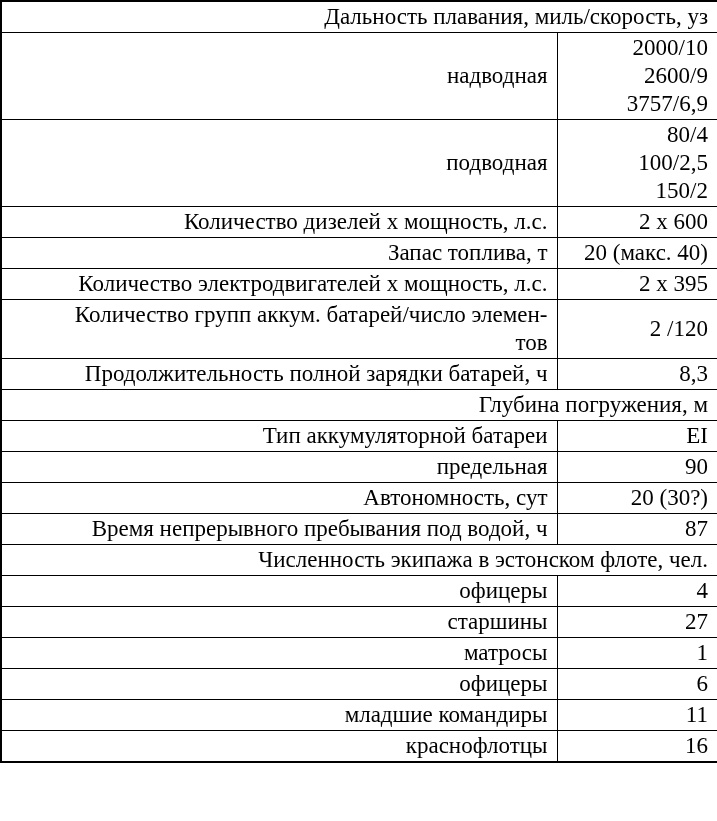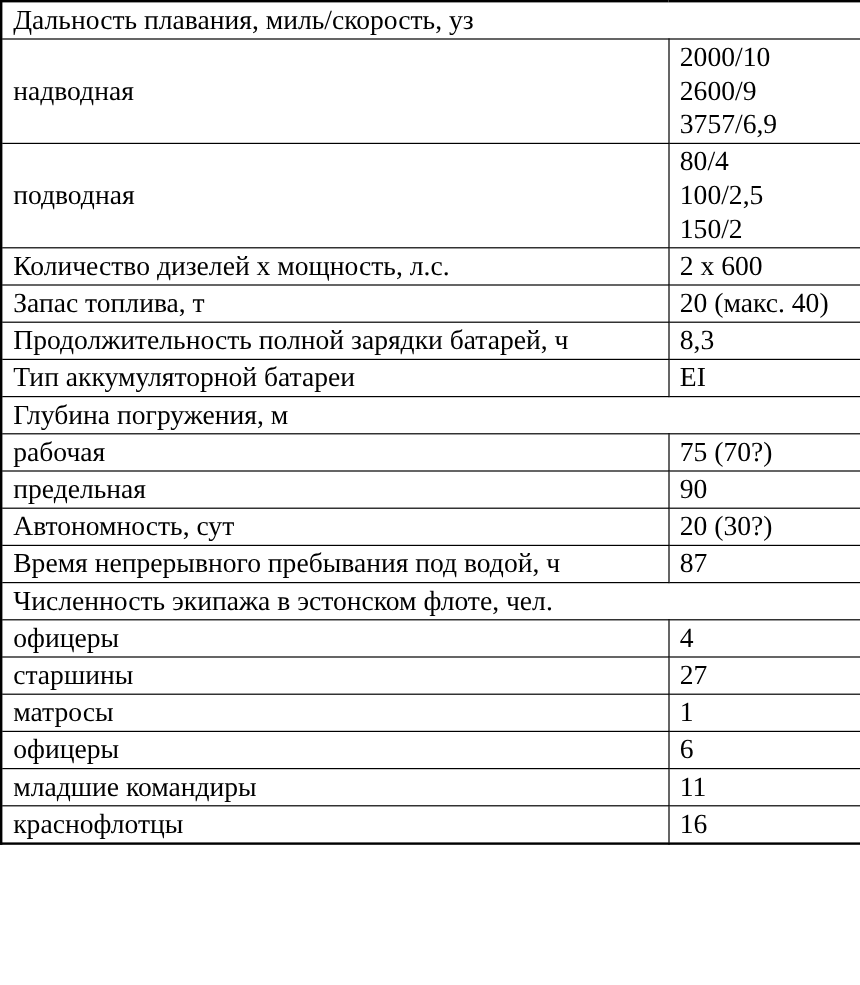--- a/index.html
+++ b/index.html
@@ -28,20 +28,21 @@
   table.specs {
     border-width: 2px;
   }
   td {
     padding: 1px 9px;
     line-height: 28px;
     vertical-align: middle;
     white-space: pre-line;
     overflow: hidden;
     box-sizing: border-box;
+    text-align: right;
   }
   td.section {
     
   }
   col.c-label { width: 556px; }
   col.c-value { width: 161px; }
 </style>
 </head>
 <body>
 
@@ -69,33 +70,38 @@
         </tr>
         <tr>
           <td>Количество дизелей х мощность, л.с.</td>
           <td>2 х 600</td>
         </tr>
         <tr>
           <td>Запас топлива, т</td>
           <td>20 (макс. 40)</td>
         </tr>
         <tr>
+          <td>Количество электродвигателей х мощность, л.с.</td>
+          <td>2 х 395</td>
+        </tr>
+        <tr>
+          <td>Количество групп аккум. батарей/число элемен-
+тов</td>
+          <td>2 /120</td>
+        </tr>
+        <tr>
           <td>Продолжительность полной зарядки батарей, ч</td>
           <td>8,3</td>
-        </tr>
-        <tr>
-          <td>Тип аккумуляторной батареи</td>
-          <td>EI</td>
         </tr>
         <tr>
           <td colspan="2" class="section">Глубина погружения, м</td>
         </tr>
         <tr>
-          <td>рабочая</td>
-          <td>75 (70?)</td>
+          <td>Тип аккумуляторной батареи</td>
+          <td>EI</td>
         </tr>
         <tr>
           <td>предельная</td>
           <td>90</td>
         </tr>
         <tr>
           <td>Автономность, сут</td>
           <td>20 (30?)</td>
         </tr>
         <tr>

